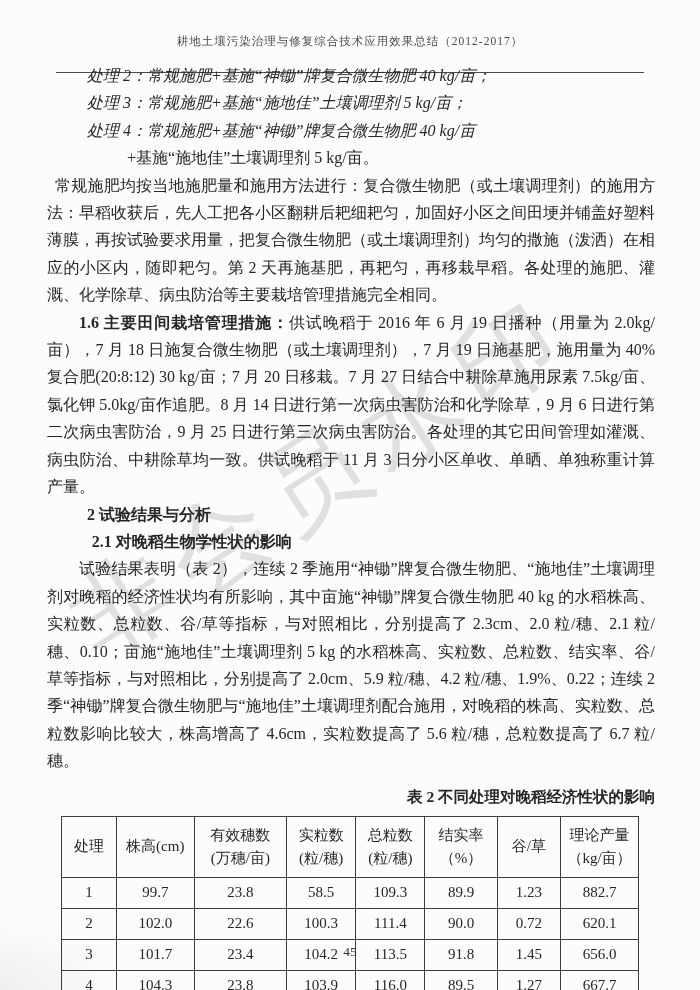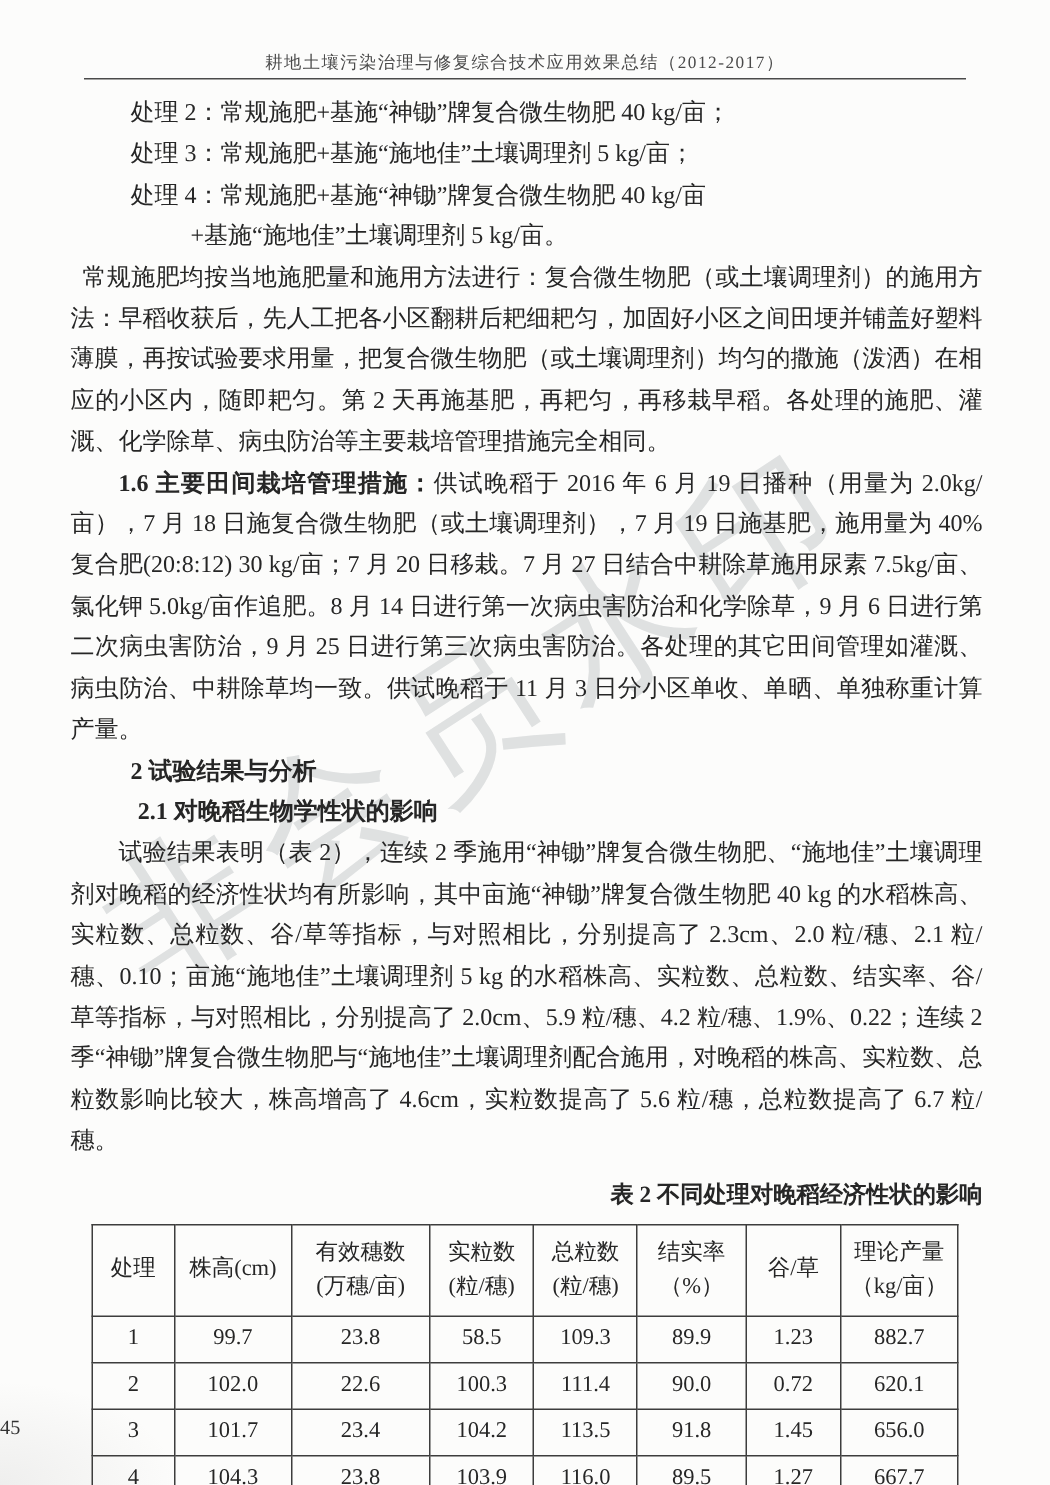--- a/index.html
+++ b/index.html
@@ -11,21 +11,21 @@
     overflow:hidden;
     font-family:"Liberation Serif","DejaVu Serif",serif;
     color:#262626;
   }
   
   .page-header{
     position:absolute;top:34px;left:56px;right:56px;
     text-align:center;
     font-size:11.5px;color:#4a4a4a;
     letter-spacing:1px;
-    padding-bottom:3px;
+    padding-bottom:23px;
     border-bottom:1.3px solid #4a4a4a;
   }
   
   .watermark{
     position:absolute;left:55px;top:400px;width:600px;height:260px;
     transform:rotate(-33deg);
     transform-origin:center center;
     font-size:100px;
     letter-spacing:14px;
     color:rgba(148,153,158,0.28);
@@ -37,21 +37,21 @@
     z-index:1;
   }
   .content{
     position:absolute;top:62px;left:47px;right:45px;
     z-index:2;
     font-size:16px;
     line-height:27.4px;
     text-align:justify;
   }
   .content p{margin:0;}
-  .indent-2{ text-indent:2.5em; }
+  .indent-2{ text-indent:2.5em;font-style:italic; }
   .indent-5{ text-indent:5em; }
   .indent-half{ text-indent:0.5em; }
   .indent-para{ text-indent:2em; }
   .bold{ font-weight:bold;margin-top:48px; }
   .heading{
     font-weight:bold;
     margin:1px 0;
   }
   .h-l1{ padding-left:2.5em; }
   .h-l2{ padding-left:2.8em; }
@@ -80,20 +80,21 @@
     height:60px;
     white-space:pre-line;
     line-height:1.55;
   }
   table.econ td{ height:30px; }
   col.c1{width:9.5%;} col.c2{width:13.5%;} col.c3{width:16%;}
   col.c4{width:12%;} col.c5{width:12%;} col.c6{width:12.5%;}
   col.c7{width:11%;} col.c8{width:13.5%;}
   .page-number{
     position:absolute;bottom:30px;left:0;right:0;
+    text-align:center;
     font-size:13.5px;color:#333;
     z-index:2;
   }
   
   .scan-shade{
     position:absolute;left:0;bottom:0;width:120px;height:70px;
     background:radial-gradient(ellipse at 0% 100%, rgba(120,120,120,0.10), rgba(120,120,120,0) 70%);
     z-index:0;
   }
 </style>

